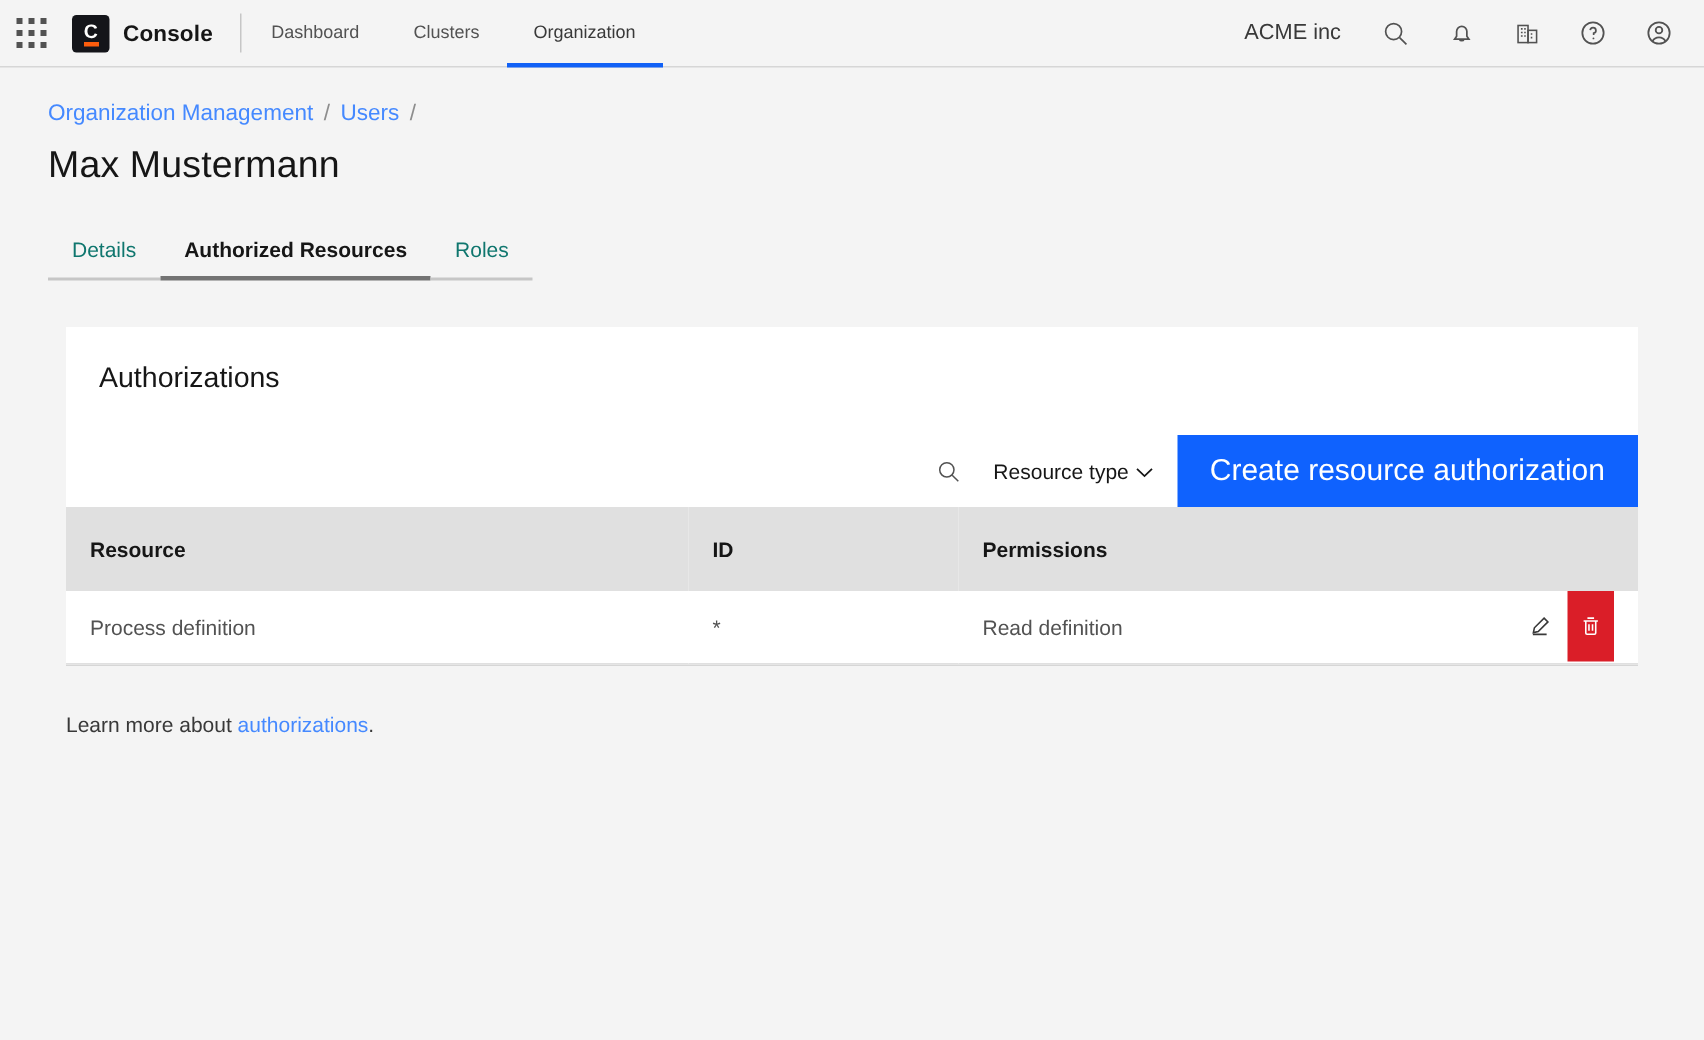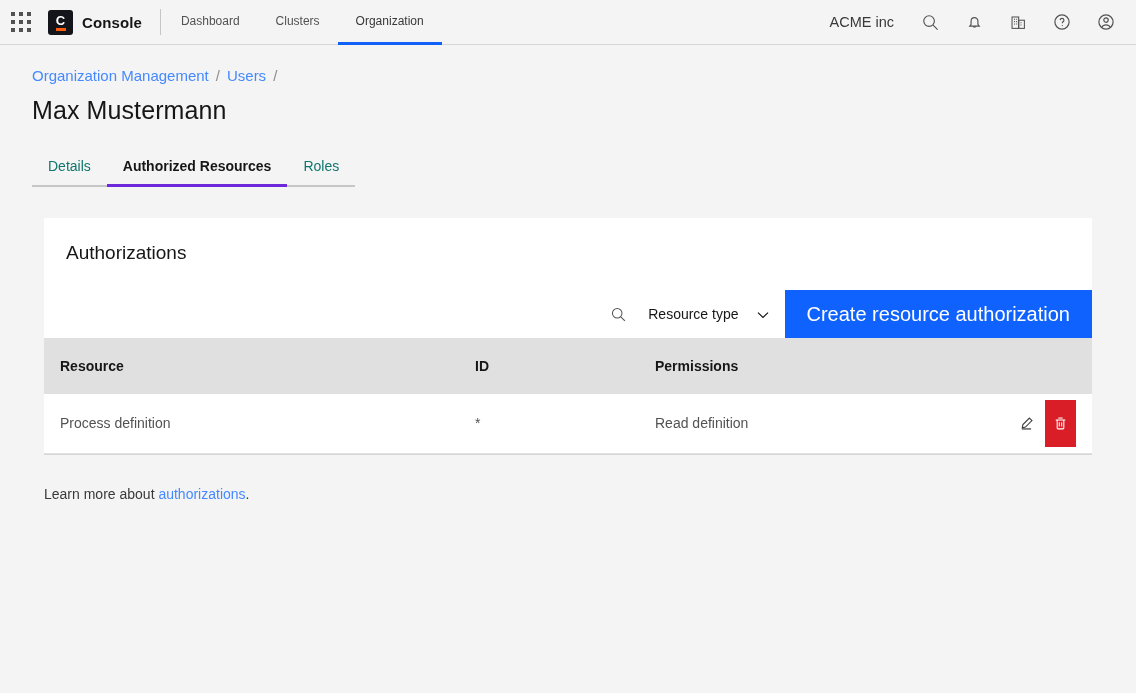--- a/index.html
+++ b/index.html
@@ -115,21 +115,21 @@
     padding: 9px 16px 10px 16px;
     font-size: 14px;
     color: #0f766e;
     border-bottom: 2px solid #c6c6c6;
     cursor: pointer;
     white-space: nowrap;
   }
   .tab.active {
     color: #161616;
     font-weight: bold;
-    border-bottom: 3px solid #6d28d9;
+    border-bottom: 3px solid #737373;
   }
 
   
   .card {
     margin: 31px 44px 0 44px;
     background: #ffffff;
     border-bottom: 1px solid #d6d6d6;
   }
   .card-title {
     font-size: 19px;
@@ -145,21 +145,21 @@
     align-items: stretch;
     justify-content: flex-end;
     margin-top: 26px;
   }
   .toolbar-search {
     width: 44px;
     display: flex; align-items: center; justify-content: center;
     cursor: pointer;
   }
   .toolbar-select {
-    display: flex; align-items: center; gap: 18px;
+    display: flex; align-items: center; gap: 4px;
     padding: 0 16px 0 8px;
     font-size: 14px;
     color: #161616;
     cursor: pointer;
     white-space: nowrap;
   }
   .btn-primary {
     background: #0f62fe;
     color: #ffffff;
     font-size: 20px;
@@ -176,21 +176,21 @@
   table.auth-table th {
     background: #e0e0e0;
     text-align: left;
     font-size: 14px;
     font-weight: bold;
     color: #161616;
     height: 56px;
     padding: 0 16px;
   }
   table.auth-table td {
-    height: 59px;
+    height: 48px;
     font-size: 14px;
     color: #525252;
     padding: 0 16px;
     border-bottom: 1px solid #e0e0e0;
     background: #ffffff;
     vertical-align: middle;
   }
   .col-resource { width: 415px; }
   .col-id { width: 180px; }
   .col-perm { width: auto; }

